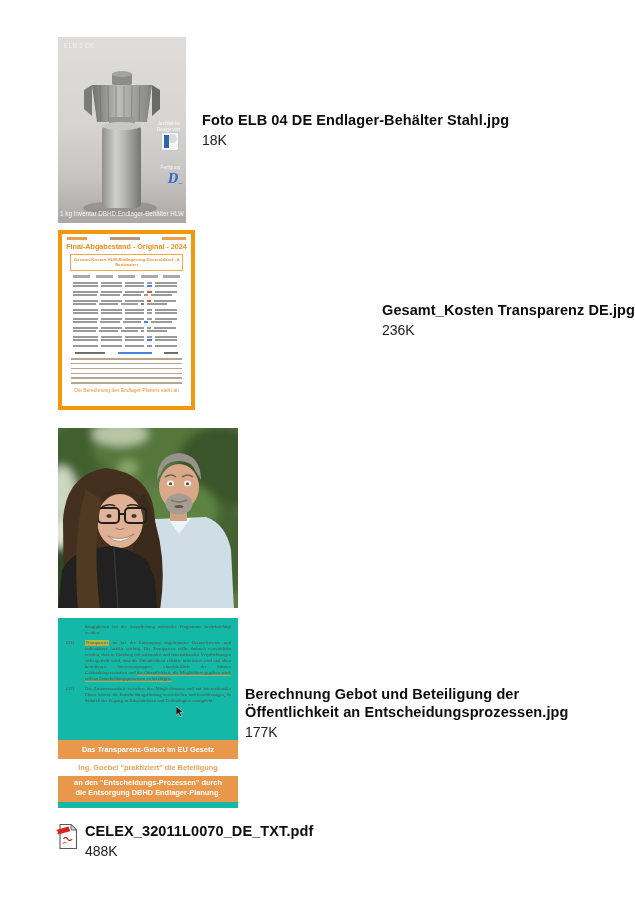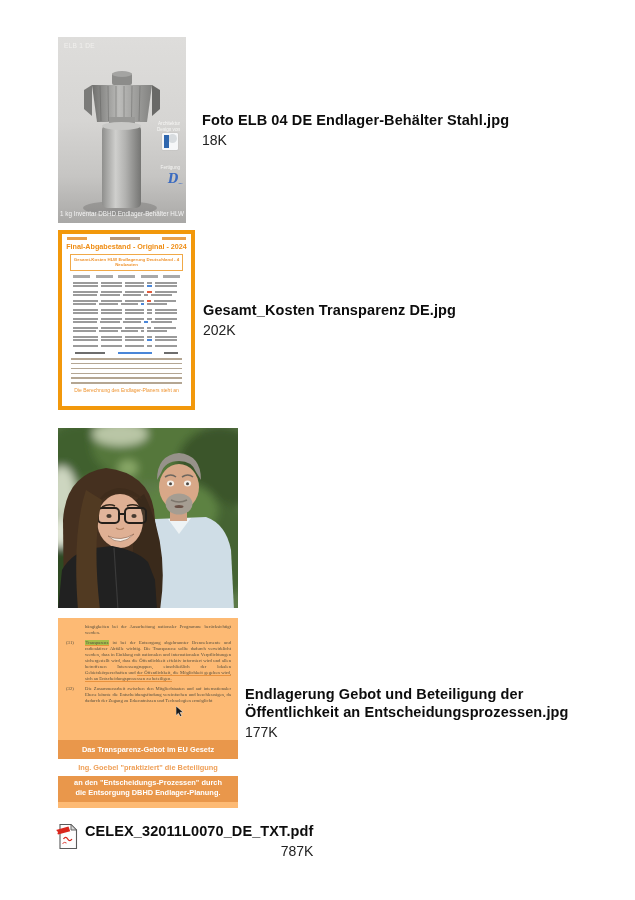--- a/index.html
+++ b/index.html
@@ -48,41 +48,41 @@
   .t2-total span{height:2.5px;background:#6d6d6d;display:inline-block;}
   .t2-para{height:28px;margin:1px 6px 2px;
     background:repeating-linear-gradient(180deg,rgba(0,0,0,0) 0 1.2px,#b4a693 1.2px 2.6px,rgba(0,0,0,0) 2.6px 4.8px);}
   .t2-footer{color:#ef9430;font-size:5px;text-align:center;margin-top:2px;}
 
   
   .thumb3{position:relative;width:180px;height:180px;margin-right:7px;flex:0 0 auto;overflow:hidden;}
   .thumb3 svg{display:block;}
 
   
-  .thumb4{position:relative;width:180px;height:190px;margin-right:7px;flex:0 0 auto;background:#fdba74;
+  .thumb4{position:relative;width:180px;height:190px;margin-right:7px;flex:0 0 auto;background:#14b8a6;
     display:flex;flex-direction:column;box-sizing:border-box;overflow:hidden;}
   .t4-text{position:relative;height:122px;overflow:hidden;padding:6px 7px 0 27px;box-sizing:border-box;
     font-family:"Liberation Serif",serif;font-size:4.7px;line-height:1.27;color:#57503f;text-align:justify;}
   .t4-text p{margin:0 0 4px;position:relative;}
   .t4-num{position:absolute;left:-19px;top:0;}
   .t4-hl{background:#a6bf4b;border-bottom:1px solid #e8913c;padding:0 .5px;}
   .t4-ul{border-bottom:1px solid #e8913c;padding-bottom:.5px;}
   .t4-cursor{position:absolute;left:118px;top:88px;}
   .t4-banner{background:#E9974B;color:#fff;font-weight:bold;font-size:7.4px;text-align:center;}
   .t4-banner.b1{height:19px;line-height:19px;}
   .t4-mid{background:#fff;color:#efa058;font-weight:bold;font-size:7.4px;text-align:center;height:17px;line-height:17px;}
   .t4-banner.b2{height:26px;padding-top:2px;box-sizing:border-box;line-height:1.35;}
 
   
-  .pdf-row{display:flex;align-items:flex-start;margin-top:14px;text-align:right;}
+  .pdf-row{display:flex;align-items:flex-start;margin-top:14px;}
   .pdf-icon{flex:0 0 auto;margin:1px 7px 0 -2px;}
 
   
   .r1{margin-bottom:7px;}
-  .r2{margin-bottom:18px;}
+  .r2{margin-bottom:18px;justify-content:space-between;}
   .r3{margin-bottom:10px;}
   .r4{margin-bottom:0;}
 </style>
 </head>
 <body>
 
 <div class="page">
 
   <div class="att-row r1">
     <div class="thumb1">
@@ -273,21 +273,21 @@
       <div class="t2-total">
         <span style="width:30px"></span>
           <span style="width:34px;background:#4a86d8"></span>
           <span style="width:14px"></span>
       </div>
       <div class="t2-para"></div>
       <div class="t2-footer">Die Berechnung des Endlager-Planers steht an</div>
     </div>
     <div class="file-label">
       <span class="file-name">Gesamt_Kosten Transparenz DE.jpg</span>
-      <span class="file-size">202K</span>
+      <span class="file-size">236K</span>
     </div>
   </div>
 
   <div class="att-row r3">
     <div class="thumb3">
       <svg width="180" height="180" viewBox="0 0 180 180">
         <defs>
             <filter id="blr">
               <feGaussianBlur stdDeviation="4.5"></feGaussianBlur>
             </filter>
@@ -365,33 +365,33 @@
         </svg>
       </div>
       <div class="t4-banner b1">Das Transparenz-Gebot im EU Gesetz</div>
       <div class="t4-mid">Ing. Goebel "praktiziert" die Beteiligung</div>
       <div class="t4-banner b2">
         <div>an den "Entscheidungs-Prozessen" durch</div>
         <div>die Entsorgung DBHD Endlager-Planung.</div>
       </div>
     </div>
     <div class="file-label">
-      <span class="file-name">Endlagerung Gebot und Beteiligung der Öffentlichkeit an Entscheidungsprozessen.jpg</span>
+      <span class="file-name">Berechnung Gebot und Beteiligung der Öffentlichkeit an Entscheidungsprozessen.jpg</span>
       <span class="file-size">177K</span>
     </div>
   </div>
 
   <div class="pdf-row">
     <svg class="pdf-icon" width="22" height="27" viewBox="0 0 22 27">
       <path d="M4,1.5 h11 l5.5,5.5 v18.5 h-16.5 z" fill="#fdfdfd" stroke="#5a5a5a" stroke-width="1.1"></path>
       <path d="M15,1.5 l5.5,5.5 h-5.5 z" fill="#d9d9d9" stroke="#5a5a5a" stroke-width="0.9"></path>
       <polygon points="0,7 12.5,3.5 14.2,8.2 2,11.5" fill="#D9261C"></polygon>
       <polygon points="0,7 2.2,9.2 0,11.2" fill="#ffffff"></polygon>
       <path d="M7.5,16 q2.2,-3.4 4.2,0 q2,3.4 4.2,0" stroke="#D9261C" stroke-width="1.3" fill="none"></path>
       <path d="M6.5,20.5 q2,-2 4,-0.5" stroke="#D9261C" stroke-width="0.9" fill="none"></path>
     </svg>
     <div class="file-label">
       <span class="file-name">CELEX_32011L0070_DE_TXT.pdf</span>
-      <span class="file-size">787K</span>
+      <span class="file-size">488K</span>
     </div>
   </div>
 
 </div>
 
 </body></html>

